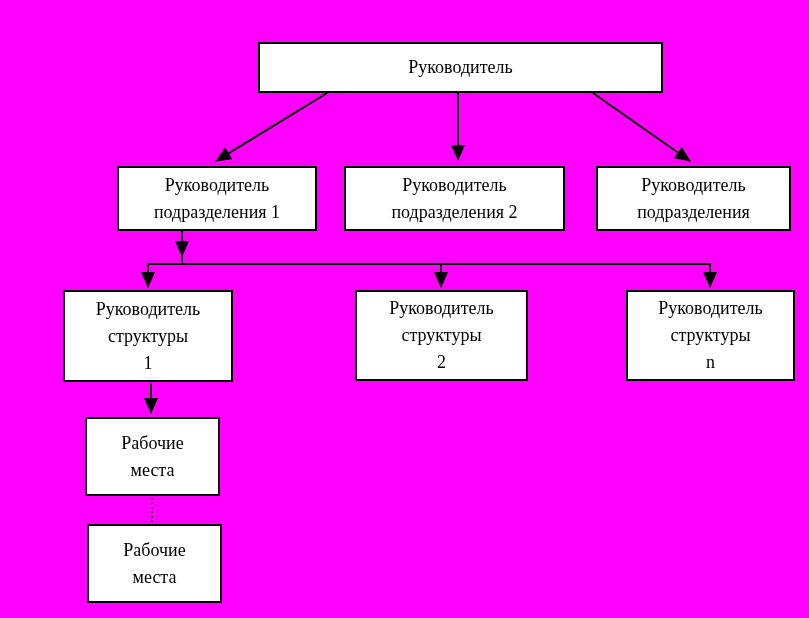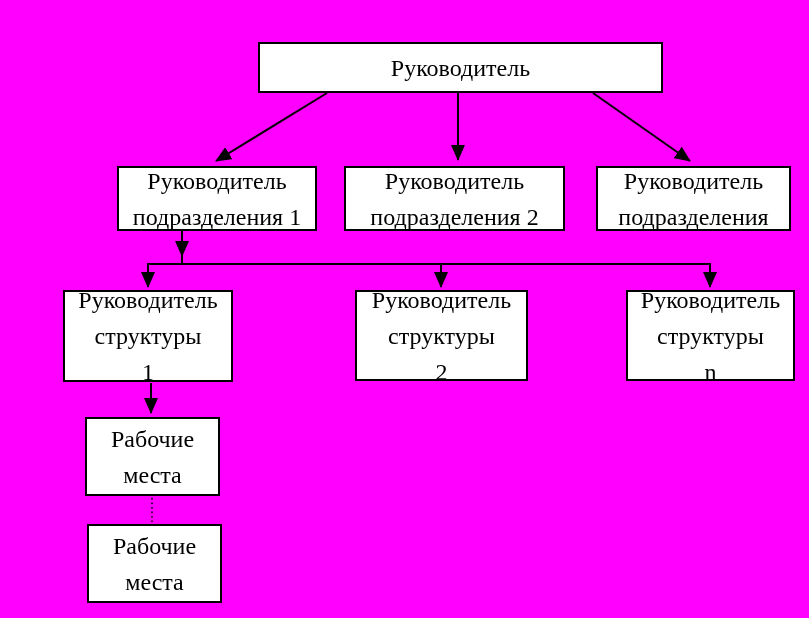--- a/index.html
+++ b/index.html
@@ -26,21 +26,21 @@
     position: absolute;
     box-sizing: border-box;
     background: #FFFFFF;
     border: 2px solid #000000;
     color: #000000;
     display: flex;
     align-items: center;
     justify-content: center;
     text-align: center;
     white-space: pre-line;
-    font-size: 24px;
+    font-size: 18px;
     line-height: 1.5;
   }
   .node-root     { left: 258px; top: 42px;  width: 405px; height: 51px; }
   .node-dept1    { left: 117px; top: 166px; width: 200px; height: 65px; }
   .node-dept2    { left: 344px; top: 166px; width: 221px; height: 65px; }
   .node-dept3    { left: 596px; top: 166px; width: 195px; height: 65px; }
   .node-struct1  { left: 63px;  top: 290px; width: 170px; height: 92px; }
   .node-struct2  { left: 355px; top: 290px; width: 173px; height: 91px; }
   .node-structn  { left: 626px; top: 290px; width: 169px; height: 91px; }
   .node-work1    { left: 85px;  top: 417px; width: 135px; height: 79px; }

